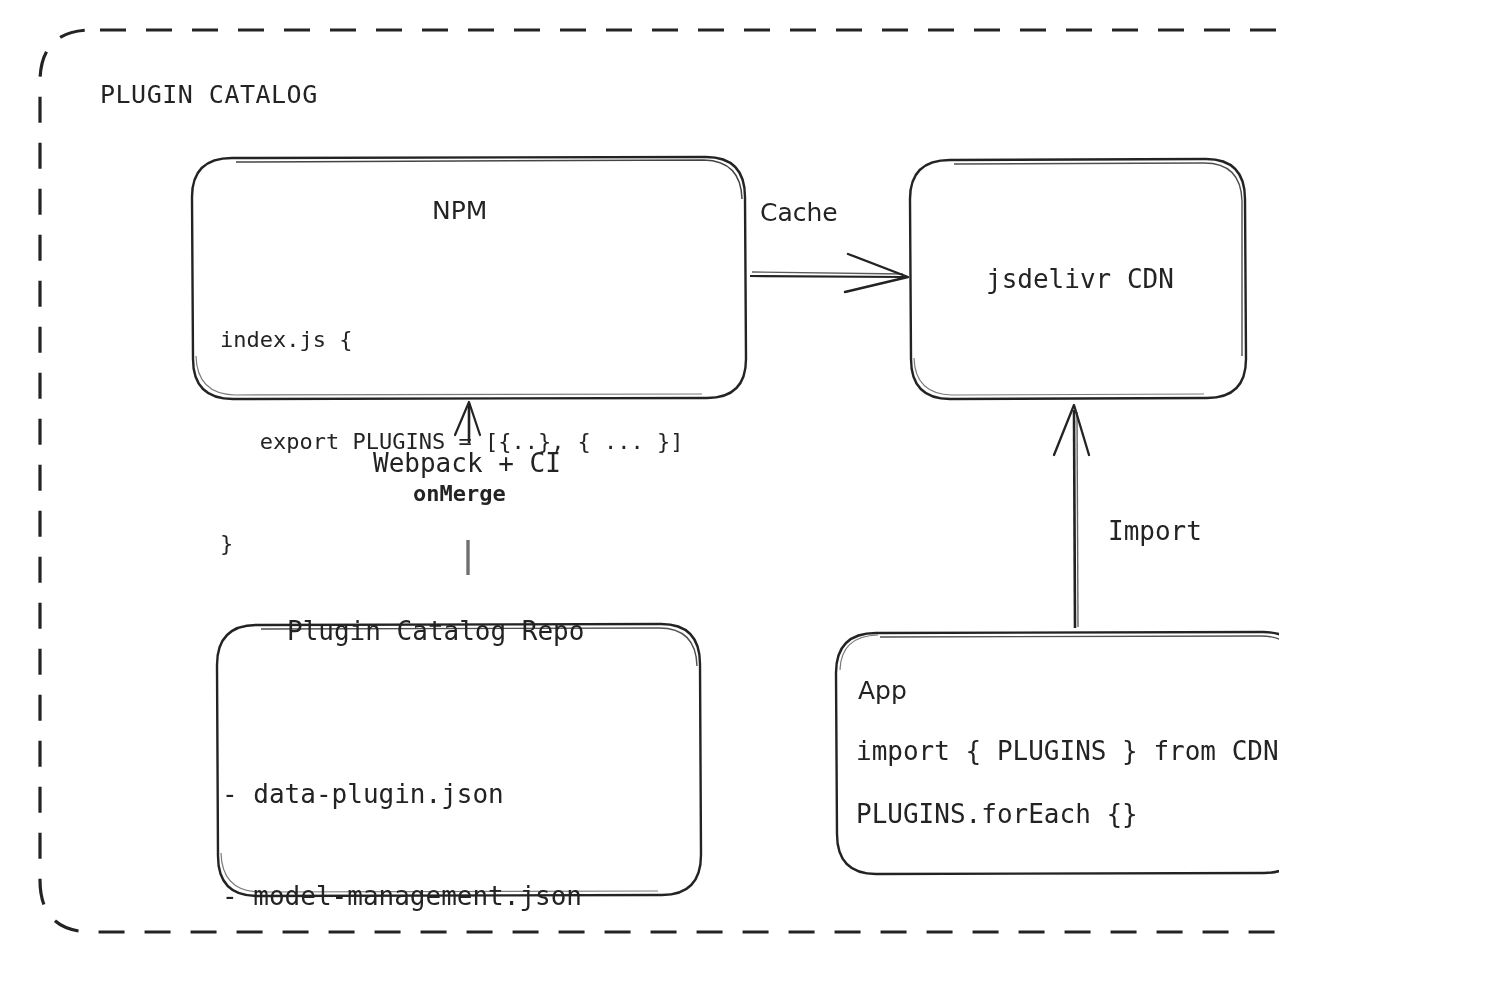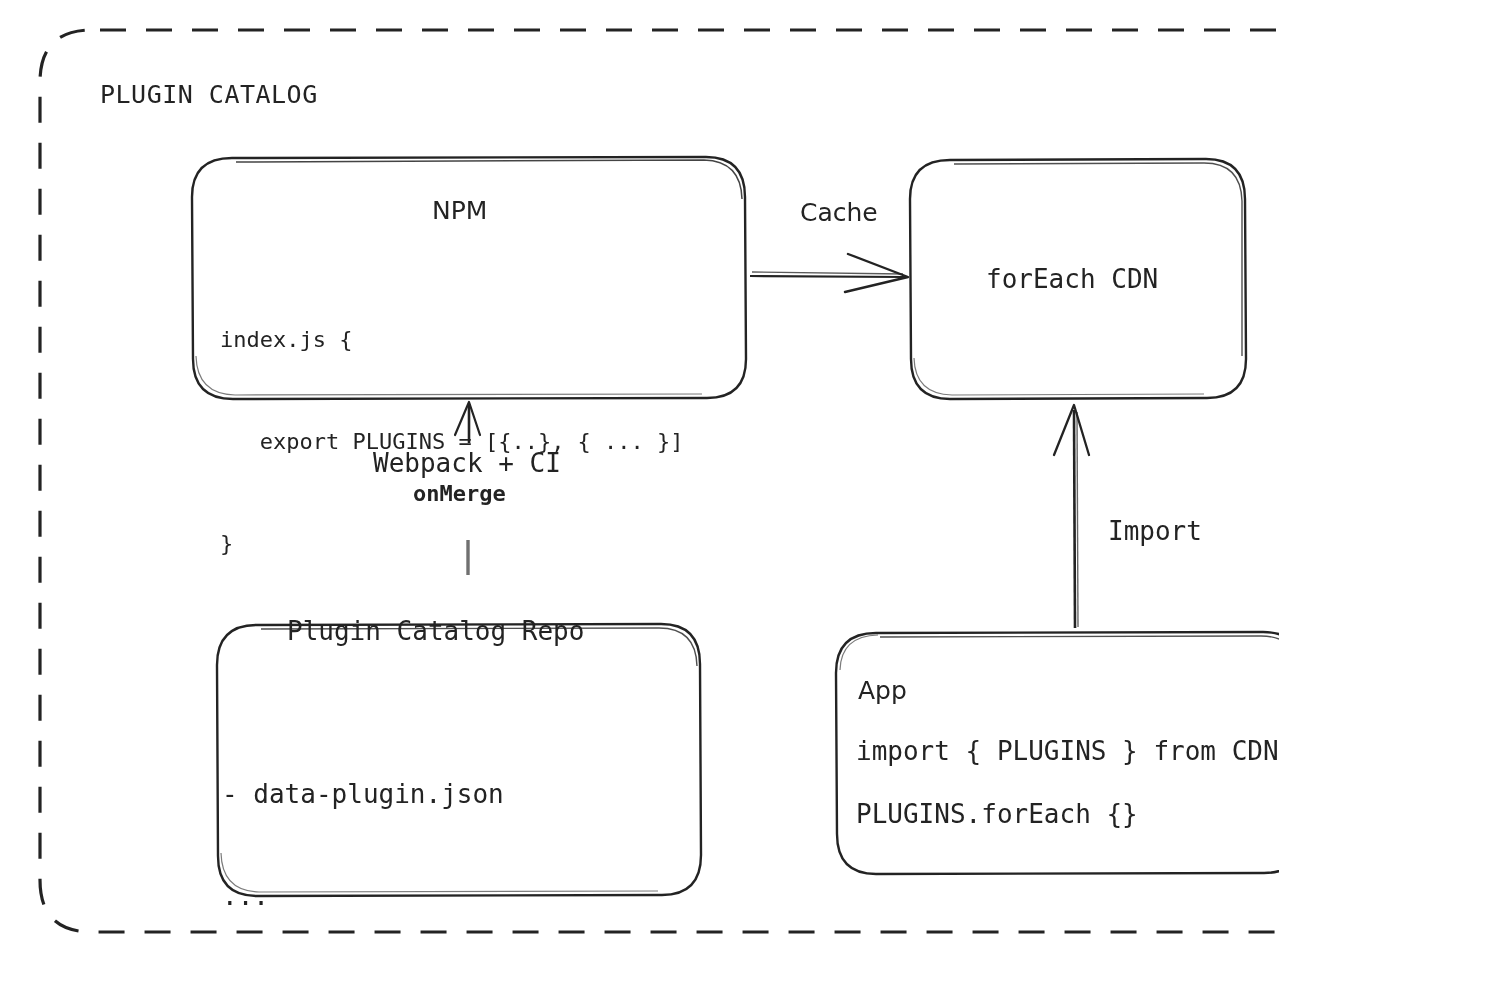--- a/index.html
+++ b/index.html
@@ -111,33 +111,34 @@
   <div class="txt sans" style="left:432px; top:198px; font-size:25px; font-weight:500;">NPM</div>
 
   <div class="codeblock" style="left:220px; top:255px; font-size:22px; line-height:34px;">
     <span class="codeline">index.js {</span>
     <span class="codeline">   export PLUGINS = [{..}, { ... }]</span>
     <span class="codeline">}</span>
   </div>
 
   <div class="hitbox" style="left:192px; top:157px; width:554px; height:242px;"></div>
 
-  <div class="txt sans" style="left:800px; top:200px; font-size:25px;">Cache</div>
+  <div class="txt sans" style="left:760px; top:200px; font-size:25px;">Cache</div>
 
-  <div class="txt mono" style="left:986px; top:266px; font-size:26px;">forEach CDN</div>
+  <div class="txt mono" style="left:986px; top:266px; font-size:26px;">jsdelivr CDN</div>
 
   <div class="hitbox" style="left:910px; top:159px; width:336px; height:240px;"></div>
 
   <div class="txt mono" style="left:373px; top:450px; font-size:26px;">Webpack + CI</div>
   <div class="txt mono" style="left:413px; top:483px; font-size:22px;font-weight:bold;">onMerge</div>
 
   <div class="txt mono" style="left:287px; top:570px; font-size:26px;margin-top:48px;">Plugin Catalog Repo</div>
 
   <div class="codeblock" style="left:222px; top:709px; font-size:26px; line-height:34px;">
     <span class="codeline">- data-plugin.json</span>
+    <span class="codeline">- model-management.json</span>
     <span class="codeline">...</span>
   </div>
 
   <div class="hitbox" style="left:217px; top:624px; width:484px; height:272px;"></div>
 
   <div class="txt mono" style="left:1108px; top:518px; font-size:26px;">Import</div>
 
   <div class="txt sans" style="left:858px; top:678px; font-size:25px;">App</div>
 
   <div class="txt mono" style="left:856px; top:738px; font-size:26px;">import { PLUGINS } from CDN</div>

